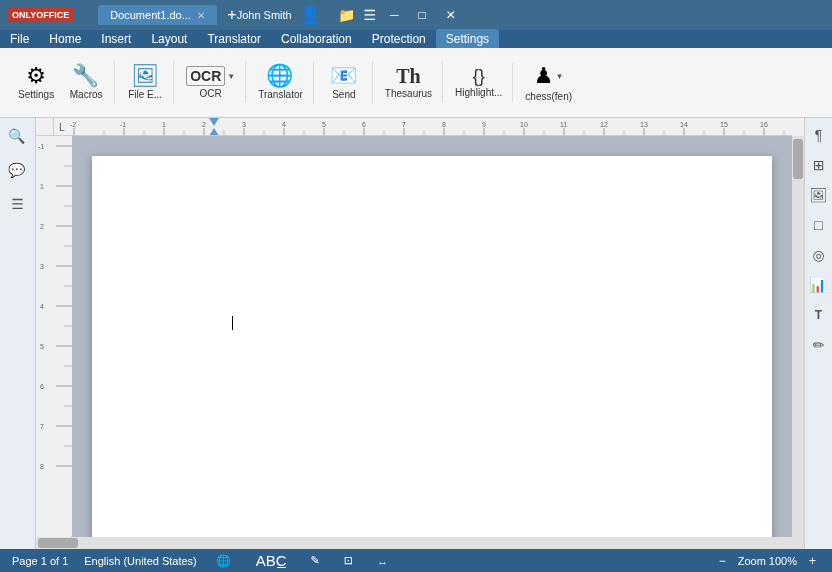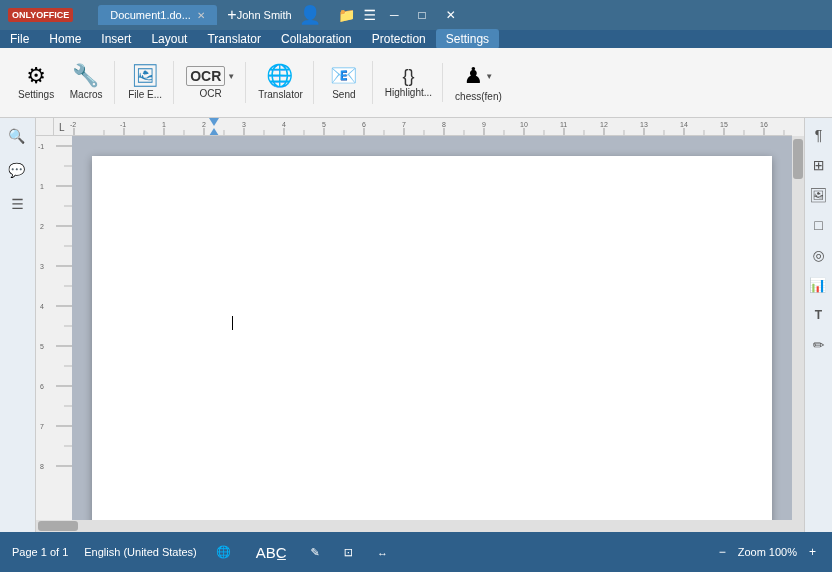--- a/index.html
+++ b/index.html
@@ -59,21 +59,21 @@
     .page-area { flex: 1; background: #b0b8c4; overflow: auto; display: flex; justify-content: center; padding: 20px 0; }
     .page { background: white; width: 680px; min-height: 880px; box-shadow: 0 2px 8px rgba(0,0,0,0.3); position: relative; }
     .cursor { display: inline-block; width: 1px; height: 14px; background: black; margin-left: 80px; margin-top: 80px; animation: blink 1s infinite; }
     @keyframes blink { 0%,100%{opacity:1} 50%{opacity:0} }
 
     
     .scrollbar-v { width: 12px; background: #e0e0e0; }
     .scrollbar-thumb { width: 10px; height: 40px; background: #aaa; border-radius: 3px; margin: 1px; cursor: pointer; }
 
     
-    .status-bar { background: #2e5f8a; height: 40px; display: flex; align-items: center; padding: 4px 12px; gap: 16px; flex-shrink: 0; }
+    .status-bar { background: #2e5f8a; height: 23px; display: flex; align-items: center; padding: 4px 12px; gap: 16px; flex-shrink: 0; }
     .status-item { color: white; font-size: 11px; }
     .status-right { margin-left: auto; display: flex; align-items: center; gap: 8px; }
     .status-btn { color: white; font-size: 12px; cursor: pointer; padding: 1px 4px; border-radius: 2px; }
 
     
     .photo-icon { font-size: 22px; color: #2980b9; }
     
     .send-icon { font-size: 22px; color: #27ae60; }
     
     .thesaurus-icon { font-size: 20px; font-weight: bold; font-family: serif; color: #333; }
@@ -161,20 +161,26 @@
     </div>
   </div>
 
   <div class="toolbar-group">
     <div class="tool-btn">
       <span class="icon send-icon">📧</span>
       <span class="label">Send</span>
     </div>
   </div>
 
+  <div class="toolbar-group">
+    <div class="tool-btn">
+      <span class="icon thesaurus-icon" style="font-size:20px;font-weight:bold;font-family:serif;">Th</span>
+      <span class="label">Thesaurus</span>
+    </div>
+  </div>
 
   <div class="toolbar-group">
     <div class="tool-btn">
       <span class="icon highlight-icon" style="font-size:18px;">{}</span>
       <span class="label">Highlight...</span>
     </div>
   </div>
 
   <div class="toolbar-group">
     <div class="tool-btn">

